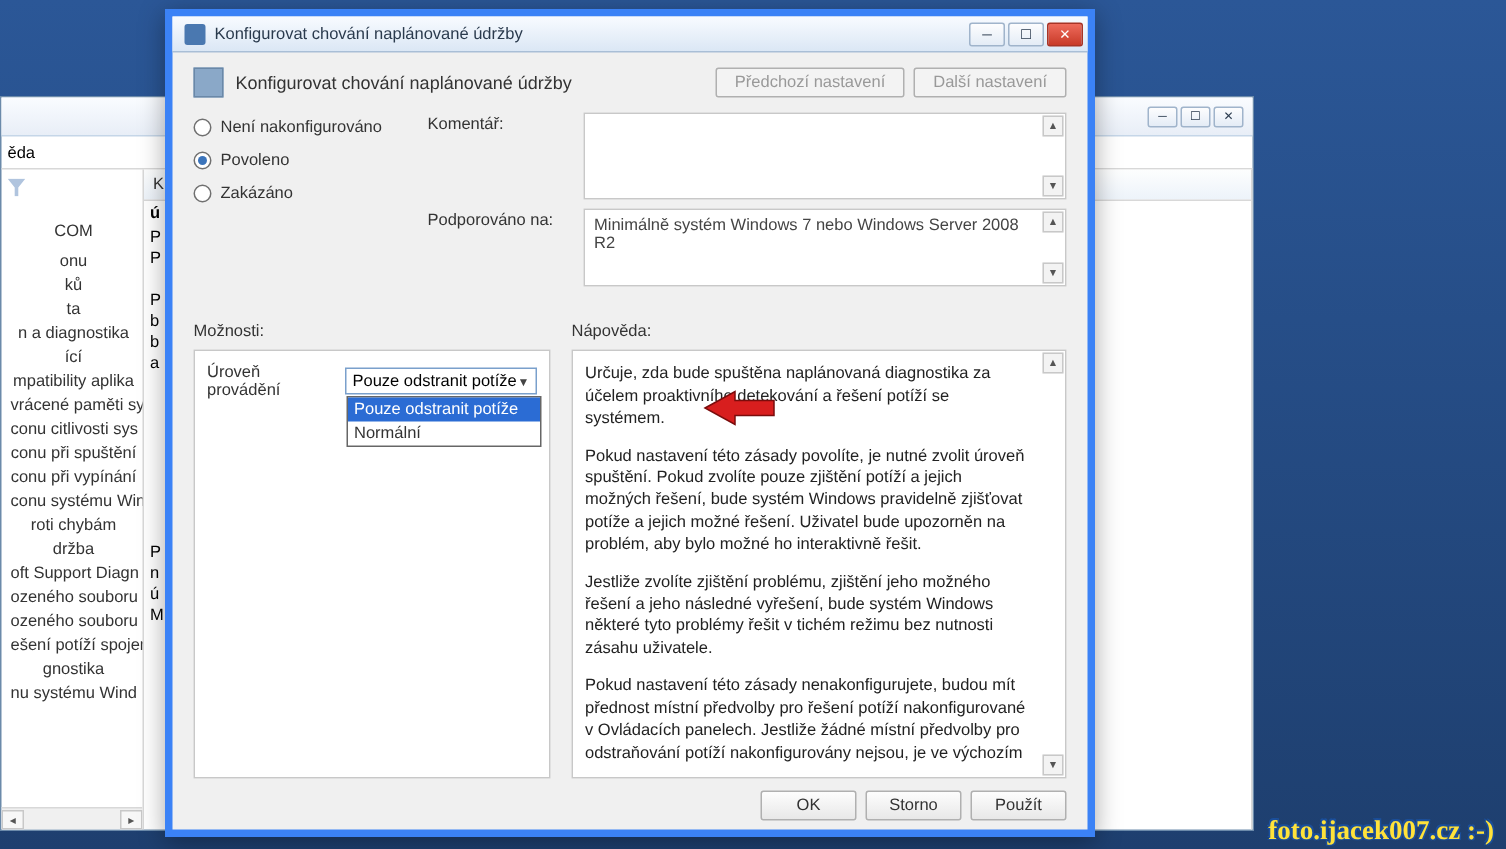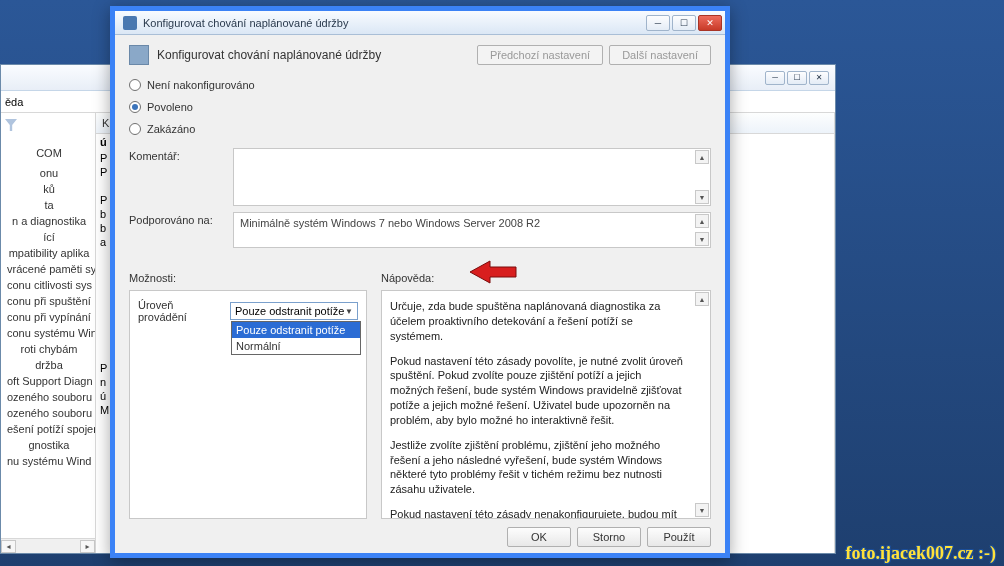--- a/index.html
+++ b/index.html
@@ -28,30 +28,30 @@
 .win-btn.sm { width: 20px; height: 14px; font-size: 8px; }
 
 .content { padding: 10px 14px 6px 14px; height: calc(100% - 24px); display: flex; flex-direction: column; }
 .header-row { display: flex; align-items: center; gap: 8px; margin-bottom: 10px; }
 .header-icon { width: 20px; height: 20px; background: #8aa8c8; border: 1px solid #6a88a8; display: inline-block; }
 .header-title { color: #333; font-size: 12px; }
 .nav-btns { margin-left: auto; display: flex; gap: 6px; }
 .btn { border: 1px solid #b0b0b0; background: linear-gradient(180deg, #fdfdfd, #e8e8e8); padding: 3px 12px; border-radius: 2px; color: #333; }
 .btn.disabled { color: #999; background: #f3f3f3; }
 
-.top-grid { display: flex; gap: 3px; margin-bottom: 12px; flex-direction: column; }
+.top-grid { display: flex; gap: 16px; margin-bottom: 12px; }
 .radio-col { width: 140px; padding-top: 4px; }
 .radio-row { display: flex; align-items: center; gap: 6px; margin-bottom: 10px; color: #333; }
 .radio { width: 12px; height: 12px; border-radius: 50%; border: 1px solid #707070; background: #fff; display: inline-flex; align-items: center; justify-content: center; }
 .radio.checked::after { content: ""; width: 6px; height: 6px; border-radius: 50%; background: #3b74bb; }
 .right-col { flex: 1; }
 .field-row { display: flex; margin-bottom: 6px; }
 .field-label { width: 104px; color: #333; padding-top: 2px; }
 .comment-box { flex: 1; height: 58px; border: 1px solid #c8c8c8; background: #fff; position: relative; }
-.support-box { flex: 1; height: 36px; border: 1px solid #c8c8c8; background: #fff; padding: 4px 18px 4px 6px; color: #444; position: relative; }
+.support-box { flex: 1; height: 52px; border: 1px solid #c8c8c8; background: #fff; padding: 4px 18px 4px 6px; color: #444; position: relative; }
 .scroll-arrows { position: absolute; right: 1px; top: 1px; bottom: 1px; width: 14px; display: flex; flex-direction: column; justify-content: space-between; }
 .scroll-arrow { height: 14px; border: 1px solid #c8c8c8; background: #f3f3f3; display: flex; align-items: center; justify-content: center; font-size: 7px; color: #555; }
 
 .labels-row { display: flex; margin: 6px 0; }
 .labels-row .lbl-left { width: 252px; color: #333; }
 .labels-row .lbl-right { color: #333; }
 
 .panes { flex: 1; display: flex; gap: 14px; min-height: 0; }
 .pane { border: 1px solid #c8c8c8; background: #fff; padding: 8px; overflow: hidden; position: relative; }
 .pane.left { width: 238px; }

